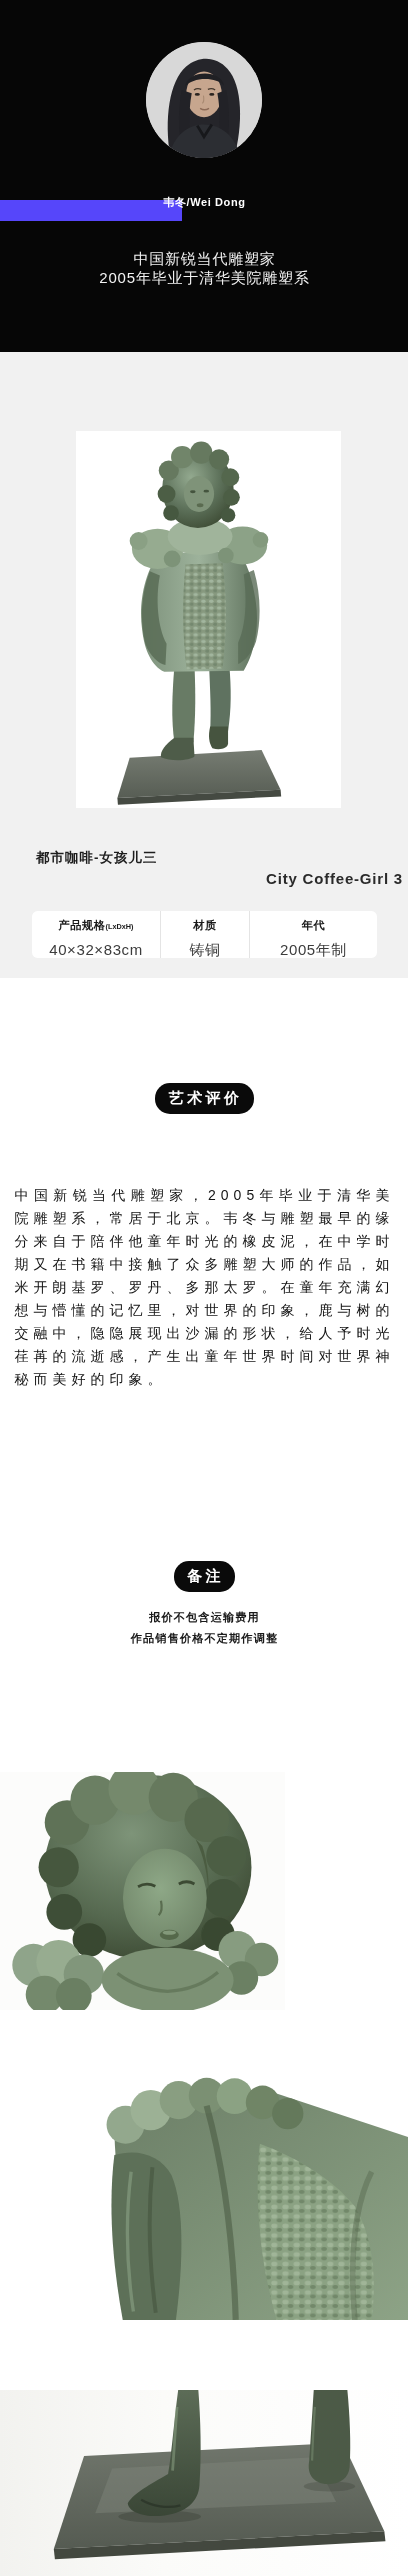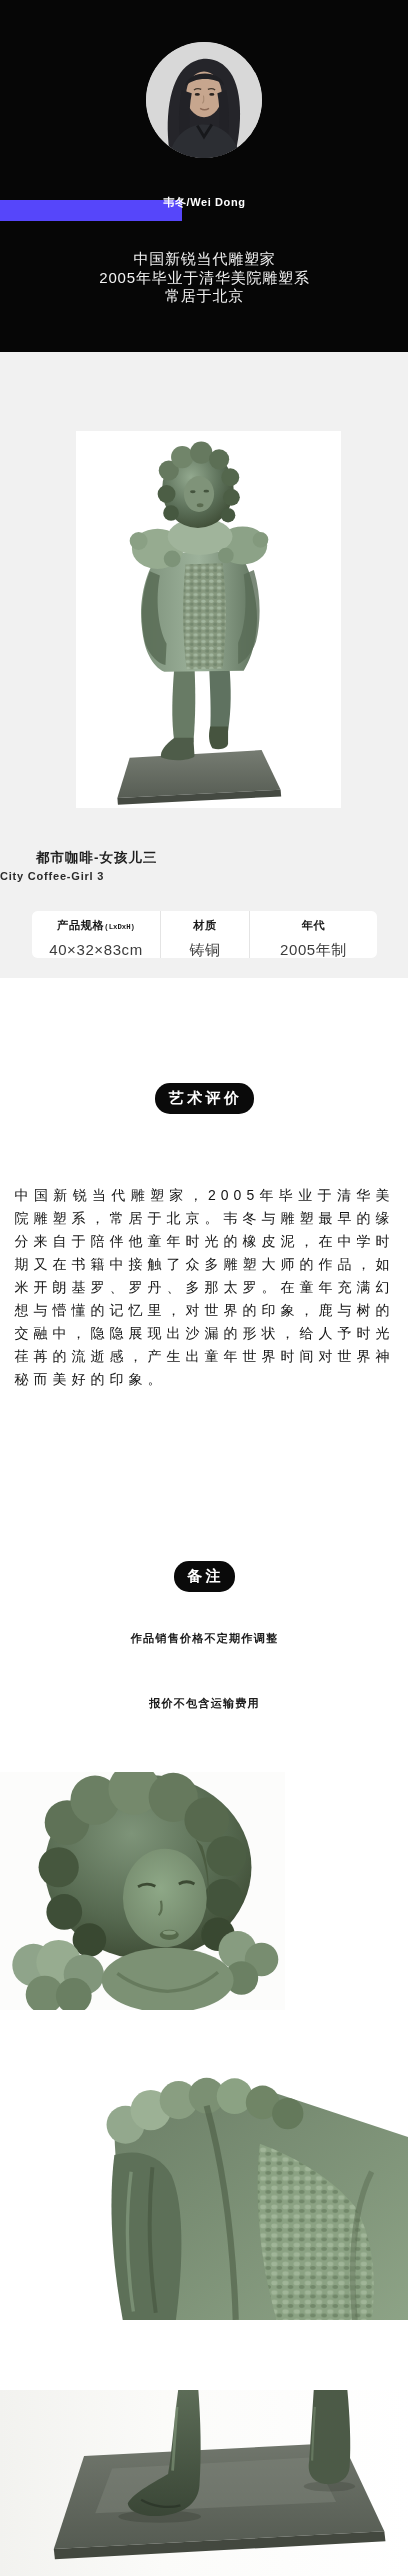--- a/index.html
+++ b/index.html
@@ -15,45 +15,45 @@
   .artist-name{position:absolute;left:0;top:195px;width:409px;text-align:center;
     font-size:11px;font-weight:700;color:#ffffff;letter-spacing:0.6px;}
   .artist-bio{position:absolute;left:0;top:250px;width:409px;text-align:center;
     color:#f2f2f2;font-size:15px;line-height:18.5px;letter-spacing:0.8px;}
   
   .gray{position:absolute;left:0;top:352px;width:409px;height:626px;background:#f1f1f1;}
   .main-photo{position:absolute;left:76px;top:431px;width:265px;height:377px;background:#ffffff;}
   .main-photo svg,.dphoto svg{display:block;width:100%;height:100%;}
   .title-zh{position:absolute;left:0;top:849px;width:324px;text-align:left;
     font-size:13.4px;font-weight:700;color:#1e1e1e;letter-spacing:1.1px;padding-left:36px;}
-  .title-en{position:absolute;left:0;top:870px;width:403px;text-align:left;
-    font-size:11px;font-weight:700;color:#2a2a2a;letter-spacing:0.8px;}
+  .title-en{position:absolute;left:0;top:870px;width:403px;text-align:right;
+    font-size:15px;font-weight:700;color:#2a2a2a;letter-spacing:0.8px;}
   .spec-card{position:absolute;left:32px;top:911px;width:345px;height:47px;background:#ffffff;
     border-radius:5.6px;display:flex;}
   .spec-col{box-sizing:border-box;padding-top:7.3px;text-align:center;}
   .spec-col.c1{width:129px;border-right:0.6px solid #e4e4e4;}
   .spec-col.c2{width:89px;border-right:0.6px solid #e4e4e4;}
   .spec-col.c3{width:127px;}
-  .spec-label{font-size:11.2px;font-weight:700;color:#1a1a1a;letter-spacing:0.6px;font-family:Liberation Mono, monospace;}
+  .spec-label{font-size:11.2px;font-weight:700;color:#1a1a1a;letter-spacing:0.6px;}
   .spec-label .sfx{font-size:7.3px;letter-spacing:0;}
   .spec-value{margin-top:8px;font-size:15px;color:#3c3c3c;letter-spacing:0.6px;}
   
   .sec-head-wrap{position:absolute;left:0;width:409px;text-align:center;}
   .sec-head{display:inline-block;background:#0a0a0a;color:#ffffff;
     font-size:15px;font-weight:700;letter-spacing:3.4px;padding:5.6px 11.2px 6.7px 13.4px;border-radius:15px;}
   .review-head{top:1083px;}
   .remark-head{top:1561px;}
   
   .review-body{position:absolute;left:14.6px;top:1184px;width:380px;
     font-size:14px;line-height:23px;letter-spacing:5px;color:#141414;
     text-align:justify;}
   
   .remark-line{position:absolute;left:0;width:409px;text-align:center;
     font-size:11.2px;color:#1b1b1b;letter-spacing:1.1px;font-weight:bold;}
-  .r1{top:1631px;} .r2{top:1696px;}
+  .r1{top:1631px;} .r2{top:1610px;}
   
   .dphoto{position:absolute;overflow:hidden;}
   .dp1{left:0;top:1772px;width:285px;height:238px;background:#fcfcfb;}
   .dp2{left:92px;top:2071px;width:316px;height:249px;background:#ffffff;}
   .dp3{left:0;top:2390px;width:409px;height:186px;background:linear-gradient(90deg,#f2f2ef 0%,#fbfbf9 40%,#ffffff 100%);}
 </style>
 </head>
 <body>
 
 <div class="page">
@@ -75,21 +75,20 @@
         <path d="M97,119 Q105,124 113,119" stroke="#8d6b57" stroke-width="2.6" fill="none"></path>
         <path d="M40,208 C50,166 76,148 104,148 C134,148 160,168 170,208 Z" fill="#2c2e33"></path>
         <path d="M92,150 L104,170 L118,148" stroke="#17181b" stroke-width="5" fill="none"></path>
       </svg>
     </div>
     <div class="name-bar"></div>
     <div class="artist-name">韦冬/Wei Dong</div>
     <div class="artist-bio">
       <div>中国新锐当代雕塑家</div>
       <div>2005年毕业于清华美院雕塑系</div>
-      <div>常居于北京</div>
     </div>
   </div>
 
   <div class="gray"></div>
 
   <div class="main-photo">
     <svg viewBox="0 0 474 673">
       <defs>
         <radialGradient id="hairG" cx="40%" cy="35%" r="75%">
           <stop offset="0" stop-color="#93a98f"></stop>

